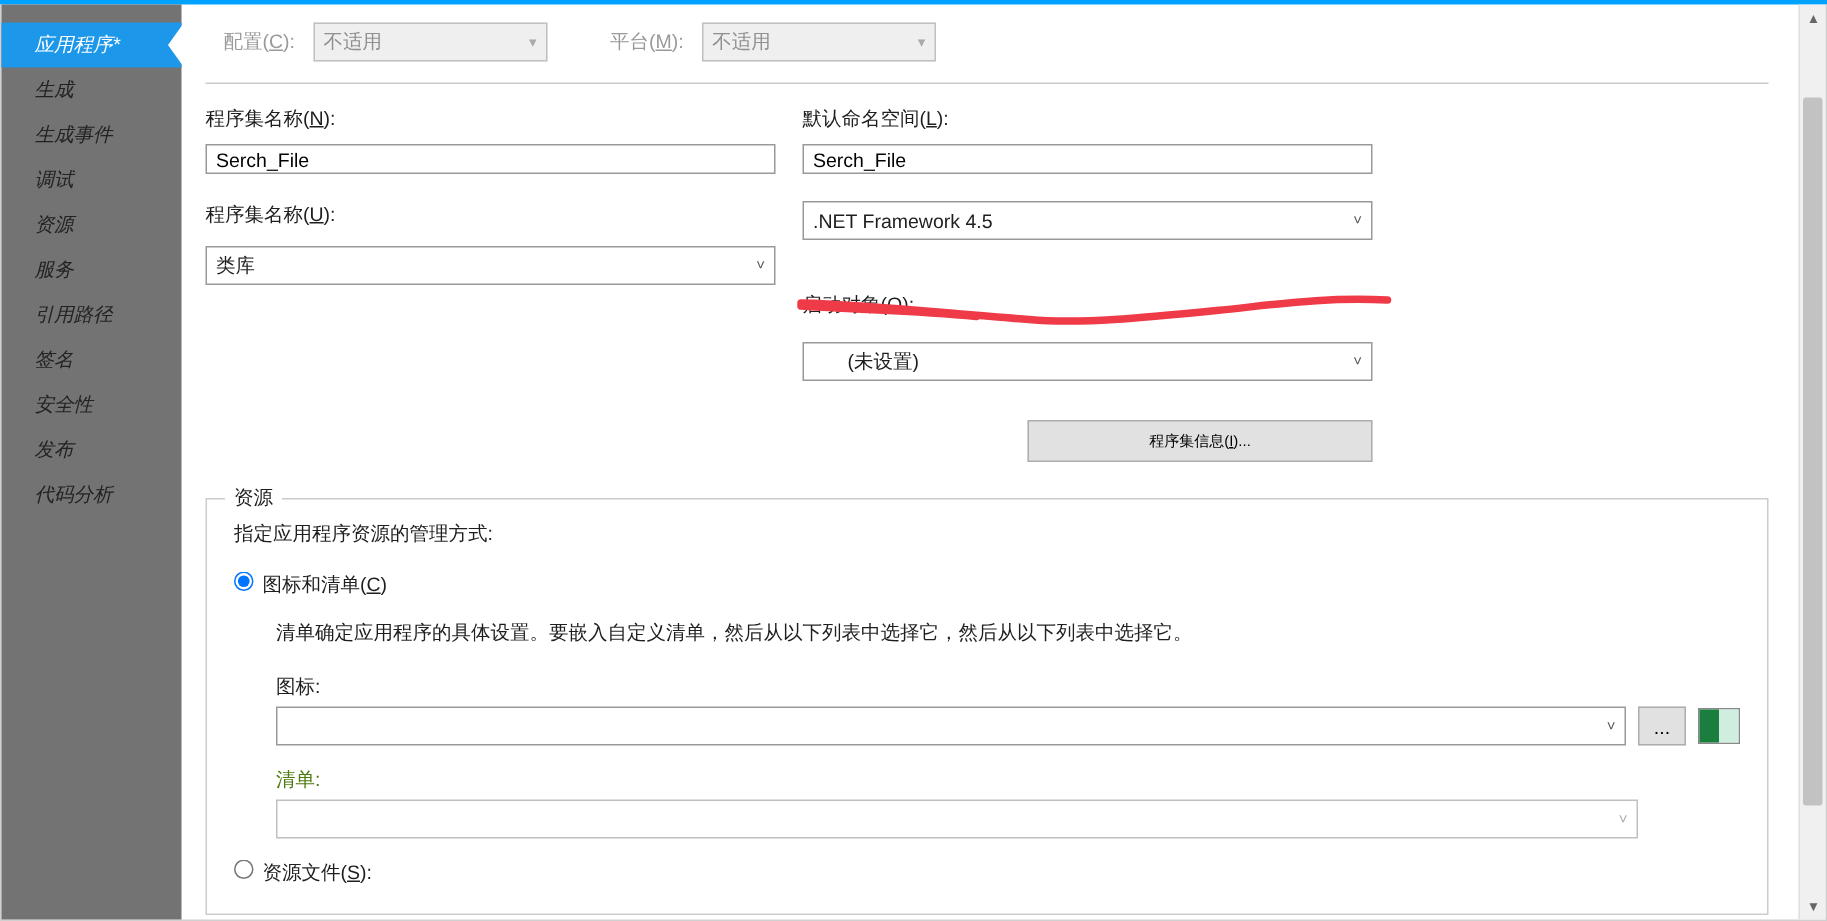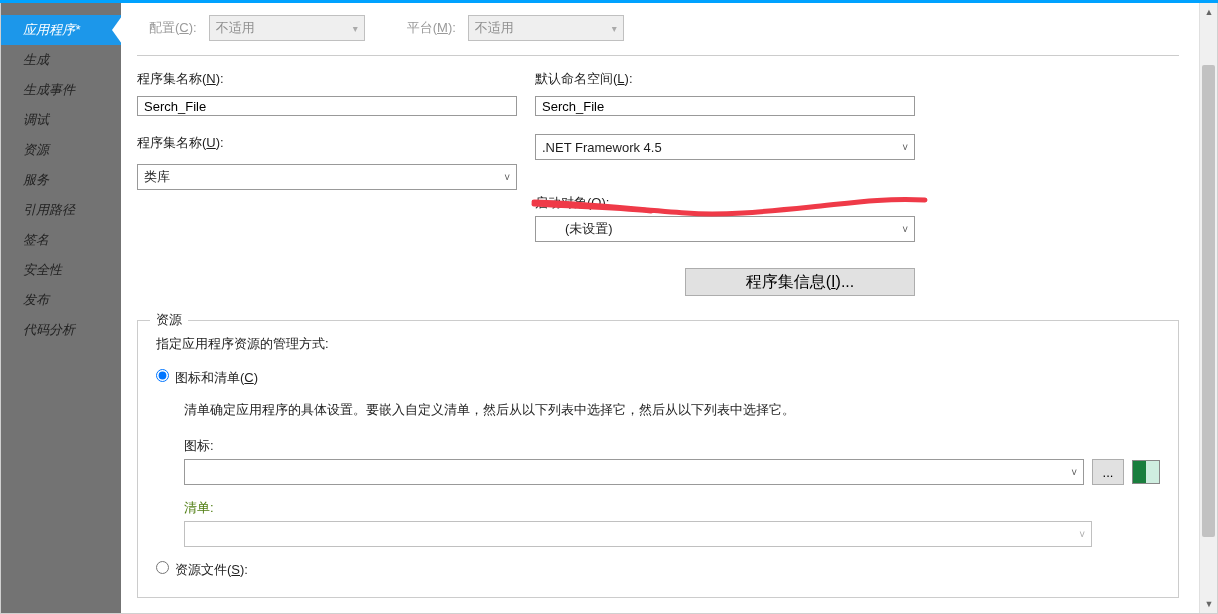--- a/index.html
+++ b/index.html
@@ -124,21 +124,21 @@
     .chev {
       font-size: 10px;
       color: #555;
     }
     .combo-dis .chev { color: #aaa; }
     .button {
       height: 28px;
       min-width: 230px;
       border: 1px solid #adadad;
       background: #e1e1e1;
-      font-size: 16px;
+      font-size: 10px;
       cursor: pointer;
       display: inline-flex;
       align-items: center;
       justify-content: center;
       font-family: inherit;
     }
     .small-btn {
       height: 26px;
       width: 32px;
       border: 1px solid #adadad;
@@ -297,21 +297,21 @@
           <span class="chev">˅</span>
         </div>
 
         <div style="height:10px"></div>
           <div style="height:10px"></div>
 
         <div>
           <label class="field-label">
             <span>启动对象(</span><span class="u">O</span><span>):</span>
           </label>
-          <div class="combo" style="margin-top:4px;padding-left:29px;">
+          <div class="combo" style="margin-top:16px;padding-left:29px;">
             <span>(未设置)</span>
             <span class="chev">˅</span>
           </div>
         </div>
         <div class="assembly-info-row">
           <button class="button">
             <span>程序集信息(</span>
               <span class="u">I</span>
               <span>)...</span>
           </button>

